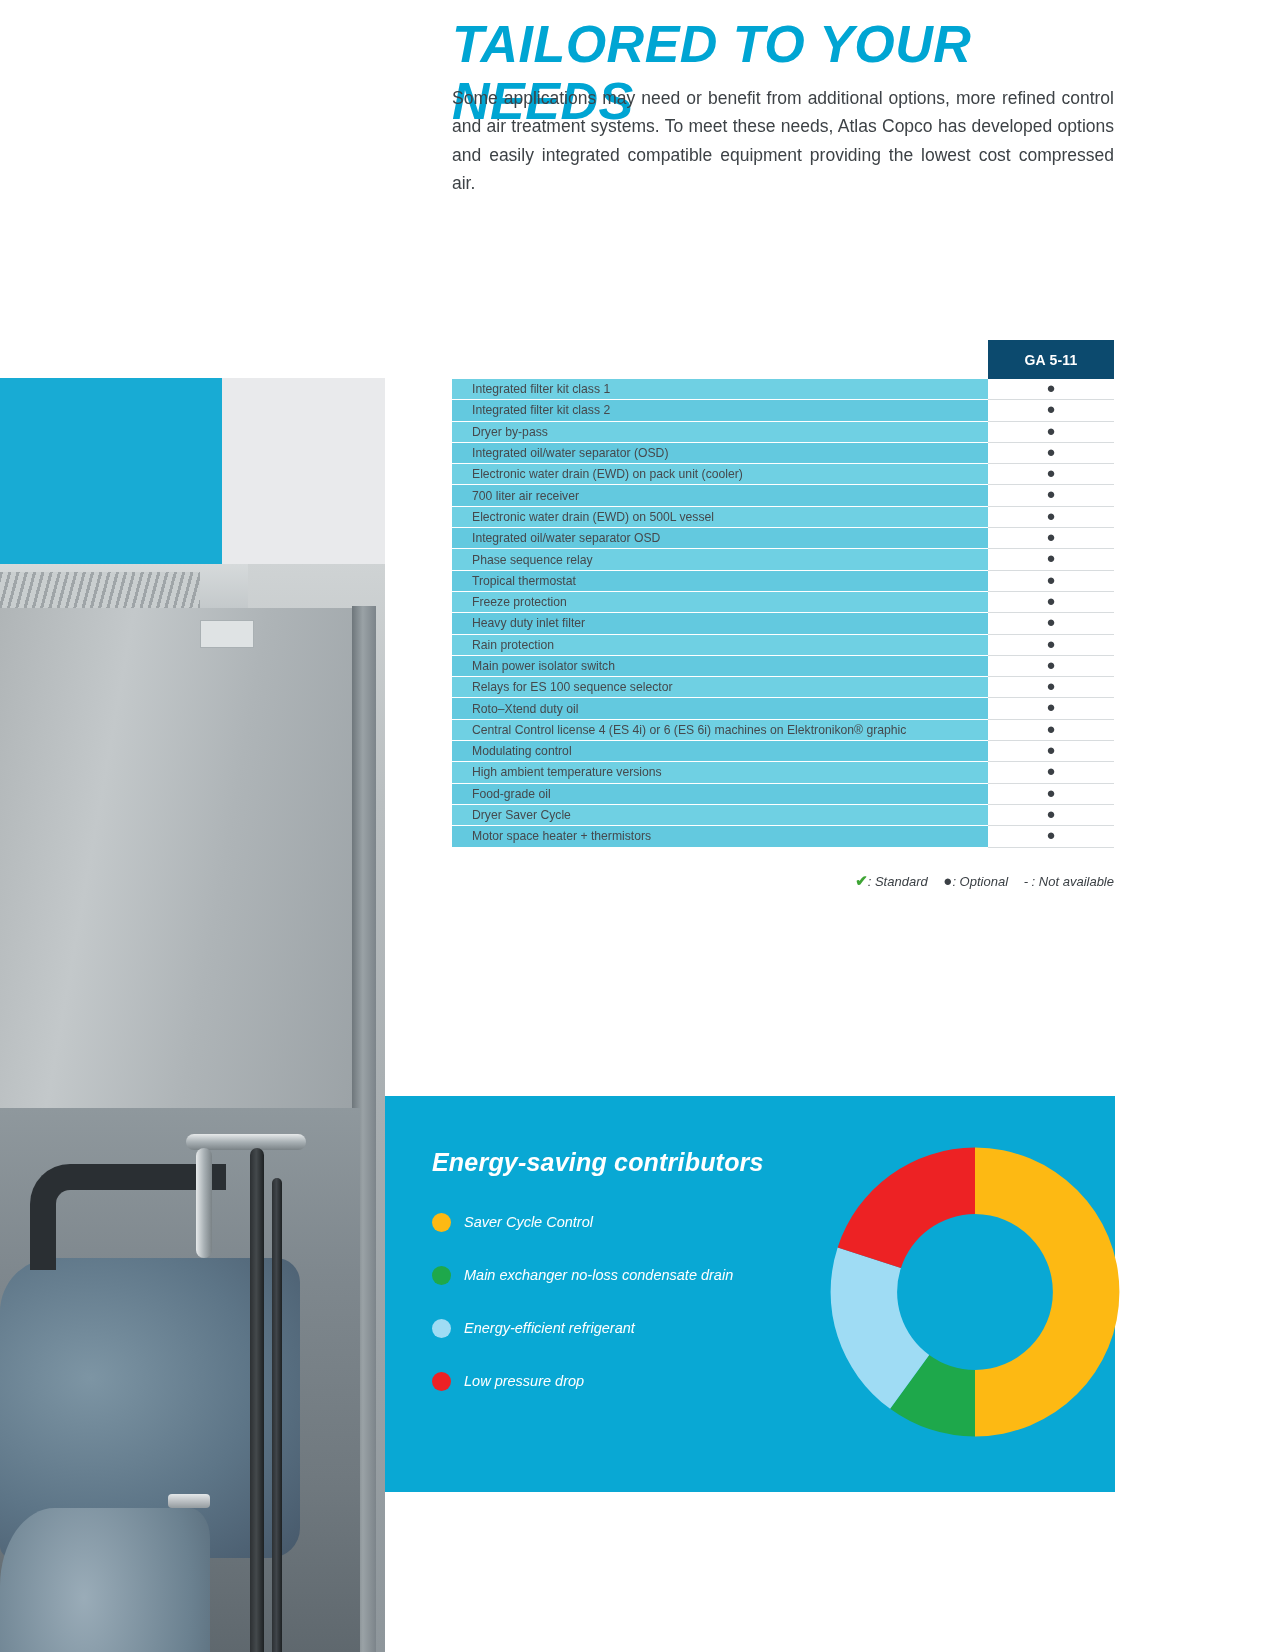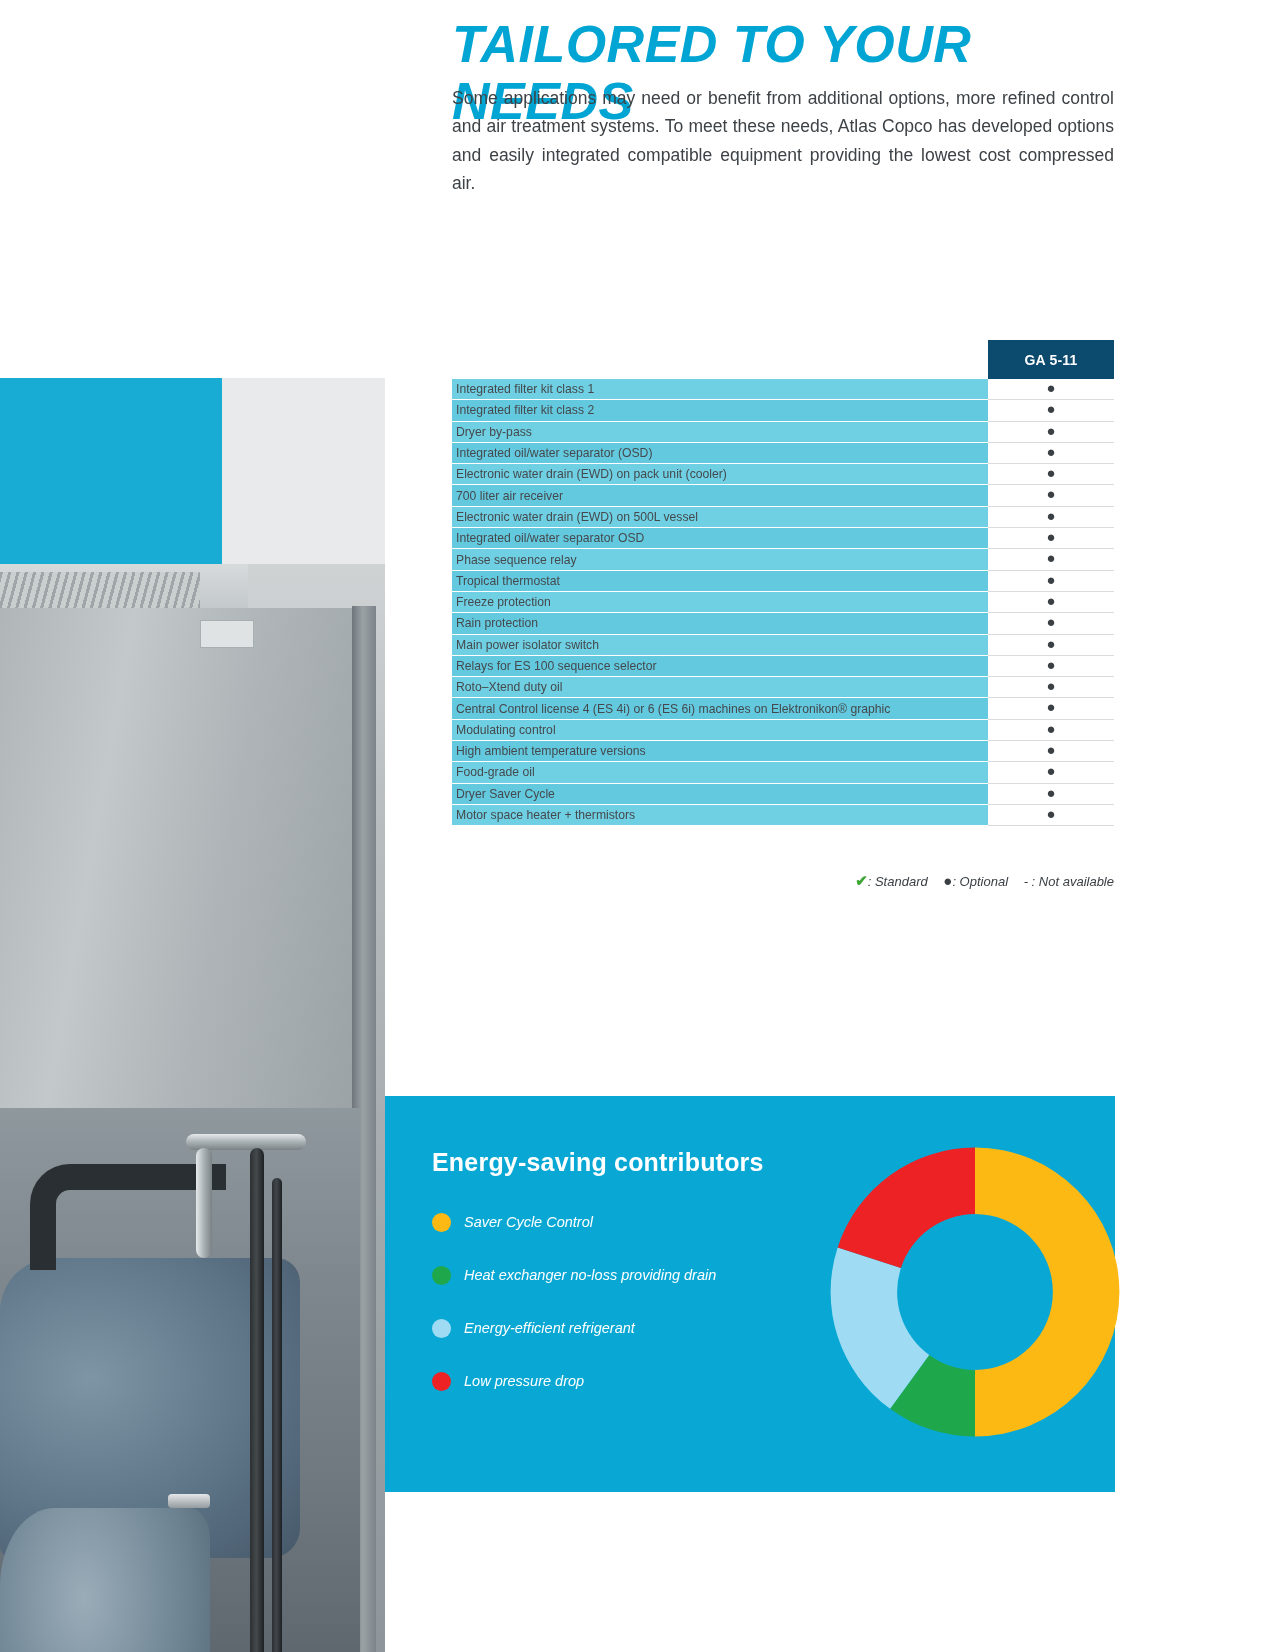--- a/index.html
+++ b/index.html
@@ -219,21 +219,21 @@
     text-align: center;
     letter-spacing: 0.2px;
     vertical-align: middle;
   }
   .tbl tbody td {
     height: 20.3px;
     font-size: 12.2px;
     color: #45494d;
     background: #65cbe0;
     border-bottom: 1px solid #ffffff;
-    padding: 0 0 0 4px;
+    padding: 0 0 0 20px;
     white-space: nowrap;
     overflow: hidden;
   }
   .tbl tbody tr:nth-child(odd) td { background: #6fd0e3; }
   .tbl tbody tr:nth-child(even) td { background: #63c9df; }
 
   .tbl tbody td.val {
     background: #ffffff !important;
     text-align: center;
     padding: 0;
@@ -275,20 +275,21 @@
     width: 730px;
     height: 396px;
     background: #09a8d4;
   }
   .energy-title {
     position: absolute;
     left: 47px;
     top: 52px;
     font-size: 25px;
     font-weight: bold;
+    font-style: italic;
     color: #ffffff;
     letter-spacing: 0.2px;
   }
   .legend-list {
     position: absolute;
     left: 47px;
     top: 116px;
     width: 330px;
   }
   .legend-row {
@@ -396,20 +397,24 @@
         </tr>
         <tr data-interactable="false">
           <td data-interactable="false">Tropical thermostat</td>
           <td class="val" data-interactable="false"><span class="dot" data-interactable="false">●</span></td>
         </tr>
         <tr data-interactable="false">
           <td data-interactable="false">Freeze protection</td>
           <td class="val" data-interactable="false"><span class="dot" data-interactable="false">●</span></td>
         </tr>
         <tr data-interactable="false">
+          <td data-interactable="false">Heavy duty inlet filter</td>
+          <td class="val" data-interactable="false"><span class="dot" data-interactable="false">●</span></td>
+        </tr>
+        <tr data-interactable="false">
           <td data-interactable="false">Rain protection</td>
           <td class="val" data-interactable="false"><span class="dot" data-interactable="false">●</span></td>
         </tr>
         <tr data-interactable="false">
           <td data-interactable="false">Main power isolator switch</td>
           <td class="val" data-interactable="false"><span class="dot" data-interactable="false">●</span></td>
         </tr>
         <tr data-interactable="false">
           <td data-interactable="false">Relays for ES 100 sequence selector</td>
           <td class="val" data-interactable="false"><span class="dot" data-interactable="false">●</span></td>
@@ -455,21 +460,21 @@
 <div class="energy-panel" data-interactable="false">
   <div class="energy-title" data-interactable="false">Energy-saving contributors</div>
 
   <div class="legend-list" id="energy-legend" data-interactable="false">
       <div class="legend-row" data-interactable="false">
         <span class="swatch" data-interactable="false" style="background: rgb(253, 185, 19);"></span>
         <span class="ltext" data-interactable="false">Saver Cycle Control</span>
       </div>
       <div class="legend-row" data-interactable="false">
         <span class="swatch" data-interactable="false" style="background: rgb(30, 168, 75);"></span>
-        <span class="ltext" data-interactable="false">Heat exchanger no-loss providing drain</span>
+        <span class="ltext" data-interactable="false">Main exchanger no-loss condensate drain</span>
       </div>
       <div class="legend-row" data-interactable="false">
         <span class="swatch" data-interactable="false" style="background: rgb(159, 220, 244);"></span>
         <span class="ltext" data-interactable="false">Energy-efficient refrigerant</span>
       </div>
       <div class="legend-row" data-interactable="false">
         <span class="swatch" data-interactable="false" style="background: rgb(237, 34, 36);"></span>
         <span class="ltext" data-interactable="false">Low pressure drop</span>
       </div>
     </div>

